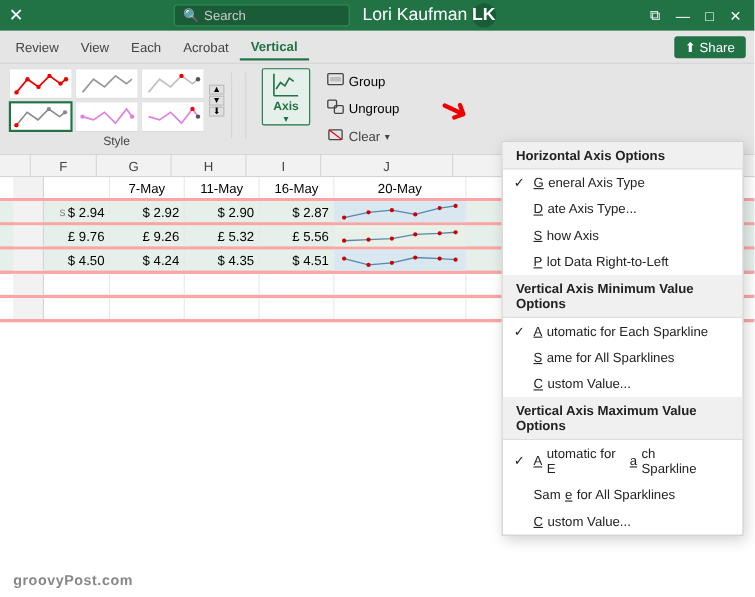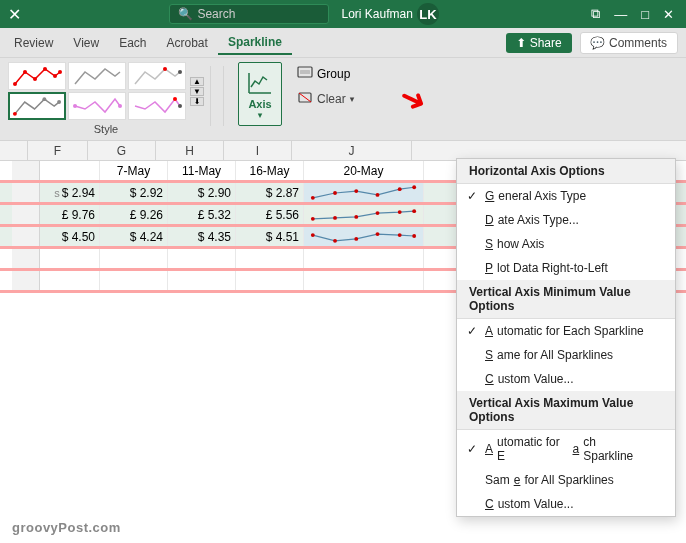--- a/index.html
+++ b/index.html
@@ -28,21 +28,21 @@
       display: flex;
       align-items: center;
       gap: 4px;
     }
     .title-bar-right { display: flex; align-items: center; gap: 6px; }
     .user-badge {
       background: #1a5c38;
       border-radius: 50%;
       width: 22px; height: 22px;
       display: flex; align-items: center; justify-content: center;
-      font-size: 13px; font-weight: bold; color: #fff;
+      font-size: 16px; font-weight: bold; color: #fff;
     }
     .title-bar-btn { color: #fff; font-size: 13px; padding: 0 4px; cursor: pointer; }
 
     
     .ribbon {
       background: #e5e5e5;
       border-bottom: 1px solid #d4d4d4;
     }
     .ribbon-tabs {
       display: flex;
@@ -125,21 +125,21 @@
       display: flex;
       flex-direction: column;
       align-items: center;
       margin-left: 8px;
     }
     .axis-btn-area {
       display: flex; align-items: center; gap: 4px;
     }
     .axis-icon-btn {
       display: flex; flex-direction: column; align-items: center; justify-content: center;
-      width: 44px; height: 64px;
+      width: 44px; height: 52px;
       border: 1px solid transparent;
       cursor: pointer;
       background: #e6f0ea;
       border: 1px solid #217346;
       border-radius: 2px;
     }
     .axis-icon-btn svg { width: 30px; height: 30px; }
     .axis-btn-text { font-size: 11px; font-weight: 600; color: #217346; }
 
     
@@ -199,21 +199,21 @@
       font-size: 12px; padding: 0 4px; border-right: 1px solid #e8e8e8;
     }
     .cell-f { width: 60px; }
     .cell-j { width: 120px; position: relative; overflow: hidden; }
     .sparkline-cell { background: #d9e8f0; }
     .sparkline-cell.blue { background: #e8f0e8; }
 
     
     .dropdown-overlay {
       position: absolute;
-      top: 158px;
+      top: 128px;
       left: 456px;
       width: 220px;
       background: #fff;
       border: 1px solid #c8c8c8;
       box-shadow: 2px 4px 12px rgba(0,0,0,0.18);
       z-index: 100;
     }
     .dropdown-section-header {
       background: #f0f0f0;
       padding: 5px 12px;
@@ -260,48 +260,44 @@
 
 <div class="title-bar">
   <div class="title-bar-left">
     <span style="font-size:16px;">✕</span>
   </div>
   <div class="title-bar-center">
     <div class="search-box">
       <span>🔍</span>
       <span style="font-size:12px;color:#ccc;">Search</span>
     </div>
-    <span style="font-size:12px; margin-left:8px;">Lori Kaufman</span>
+    <span style="font-size:16px; margin-left:8px;">Lori Kaufman</span>
     <div class="user-badge">
       <span>LK</span>
     </div>
   </div>
   <div class="title-bar-right">
     <span class="title-bar-btn">⧉</span>
     <span class="title-bar-btn">—</span>
     <span class="title-bar-btn">□</span>
     <span class="title-bar-btn">✕</span>
   </div>
 </div>
 
 <div class="ribbon">
   <div class="ribbon-tabs">
     <span class="ribbon-tab">Review</span>
     <span class="ribbon-tab">View</span>
     <span class="ribbon-tab">Each</span>
     <span class="ribbon-tab">Acrobat</span>
-    <span class="ribbon-tab active">Sparkline</span>
+    <span class="ribbon-tab active">Vertical</span>
     <div class="tab-right">
       <span class="ribbon-tab share-btn">
         <span>⬆</span>
         <span>Share</span>
-      </span>
-      <span class="ribbon-tab comments-btn">
-        <span>💬</span>
-        <span>Comments</span>
       </span>
     </div>
   </div>
 
   <div class="ribbon-content">
 
     <div class="style-group">
       <div style="display:flex; gap:2px; align-items:center;">
         <div style="display:flex; flex-direction:column; gap:2px;">
 
@@ -388,20 +384,29 @@
     <div class="ribbon-group-btns">
       <button class="small-ribbon-btn">
         <span>
           <svg width="16" height="14" viewBox="0 0 16 14">
               <rect x="1" y="2" width="14" height="10" rx="1" fill="none" stroke="#444" stroke-width="1.2"></rect>
               <rect x="3" y="5" width="10" height="4" rx="0.5" fill="#888" opacity="0.4"></rect>
             </svg>
         </span>
         <span>Group</span>
       </button>
+      <button class="small-ribbon-btn">
+        <span>
+          <svg width="16" height="14" viewBox="0 0 16 14">
+              <rect x="1" y="1" width="8" height="7" rx="1" fill="none" stroke="#444" stroke-width="1.2"></rect>
+              <rect x="7" y="6" width="8" height="7" rx="1" fill="none" stroke="#444" stroke-width="1.2"></rect>
+            </svg>
+        </span>
+        <span>Ungroup</span>
+      </button>
       <button class="small-ribbon-btn clear-btn">
         <span>
           <svg width="16" height="14" viewBox="0 0 16 14">
               <rect x="2" y="3" width="12" height="9" rx="1" fill="none" stroke="#444" stroke-width="1.2"></rect>
               <line x1="2" y1="3" x2="14" y2="12" stroke="#e00" stroke-width="1"></line>
             </svg>
         </span>
         <span>Clear</span>
         <span style="font-size:9px;">▾</span>
       </button>

